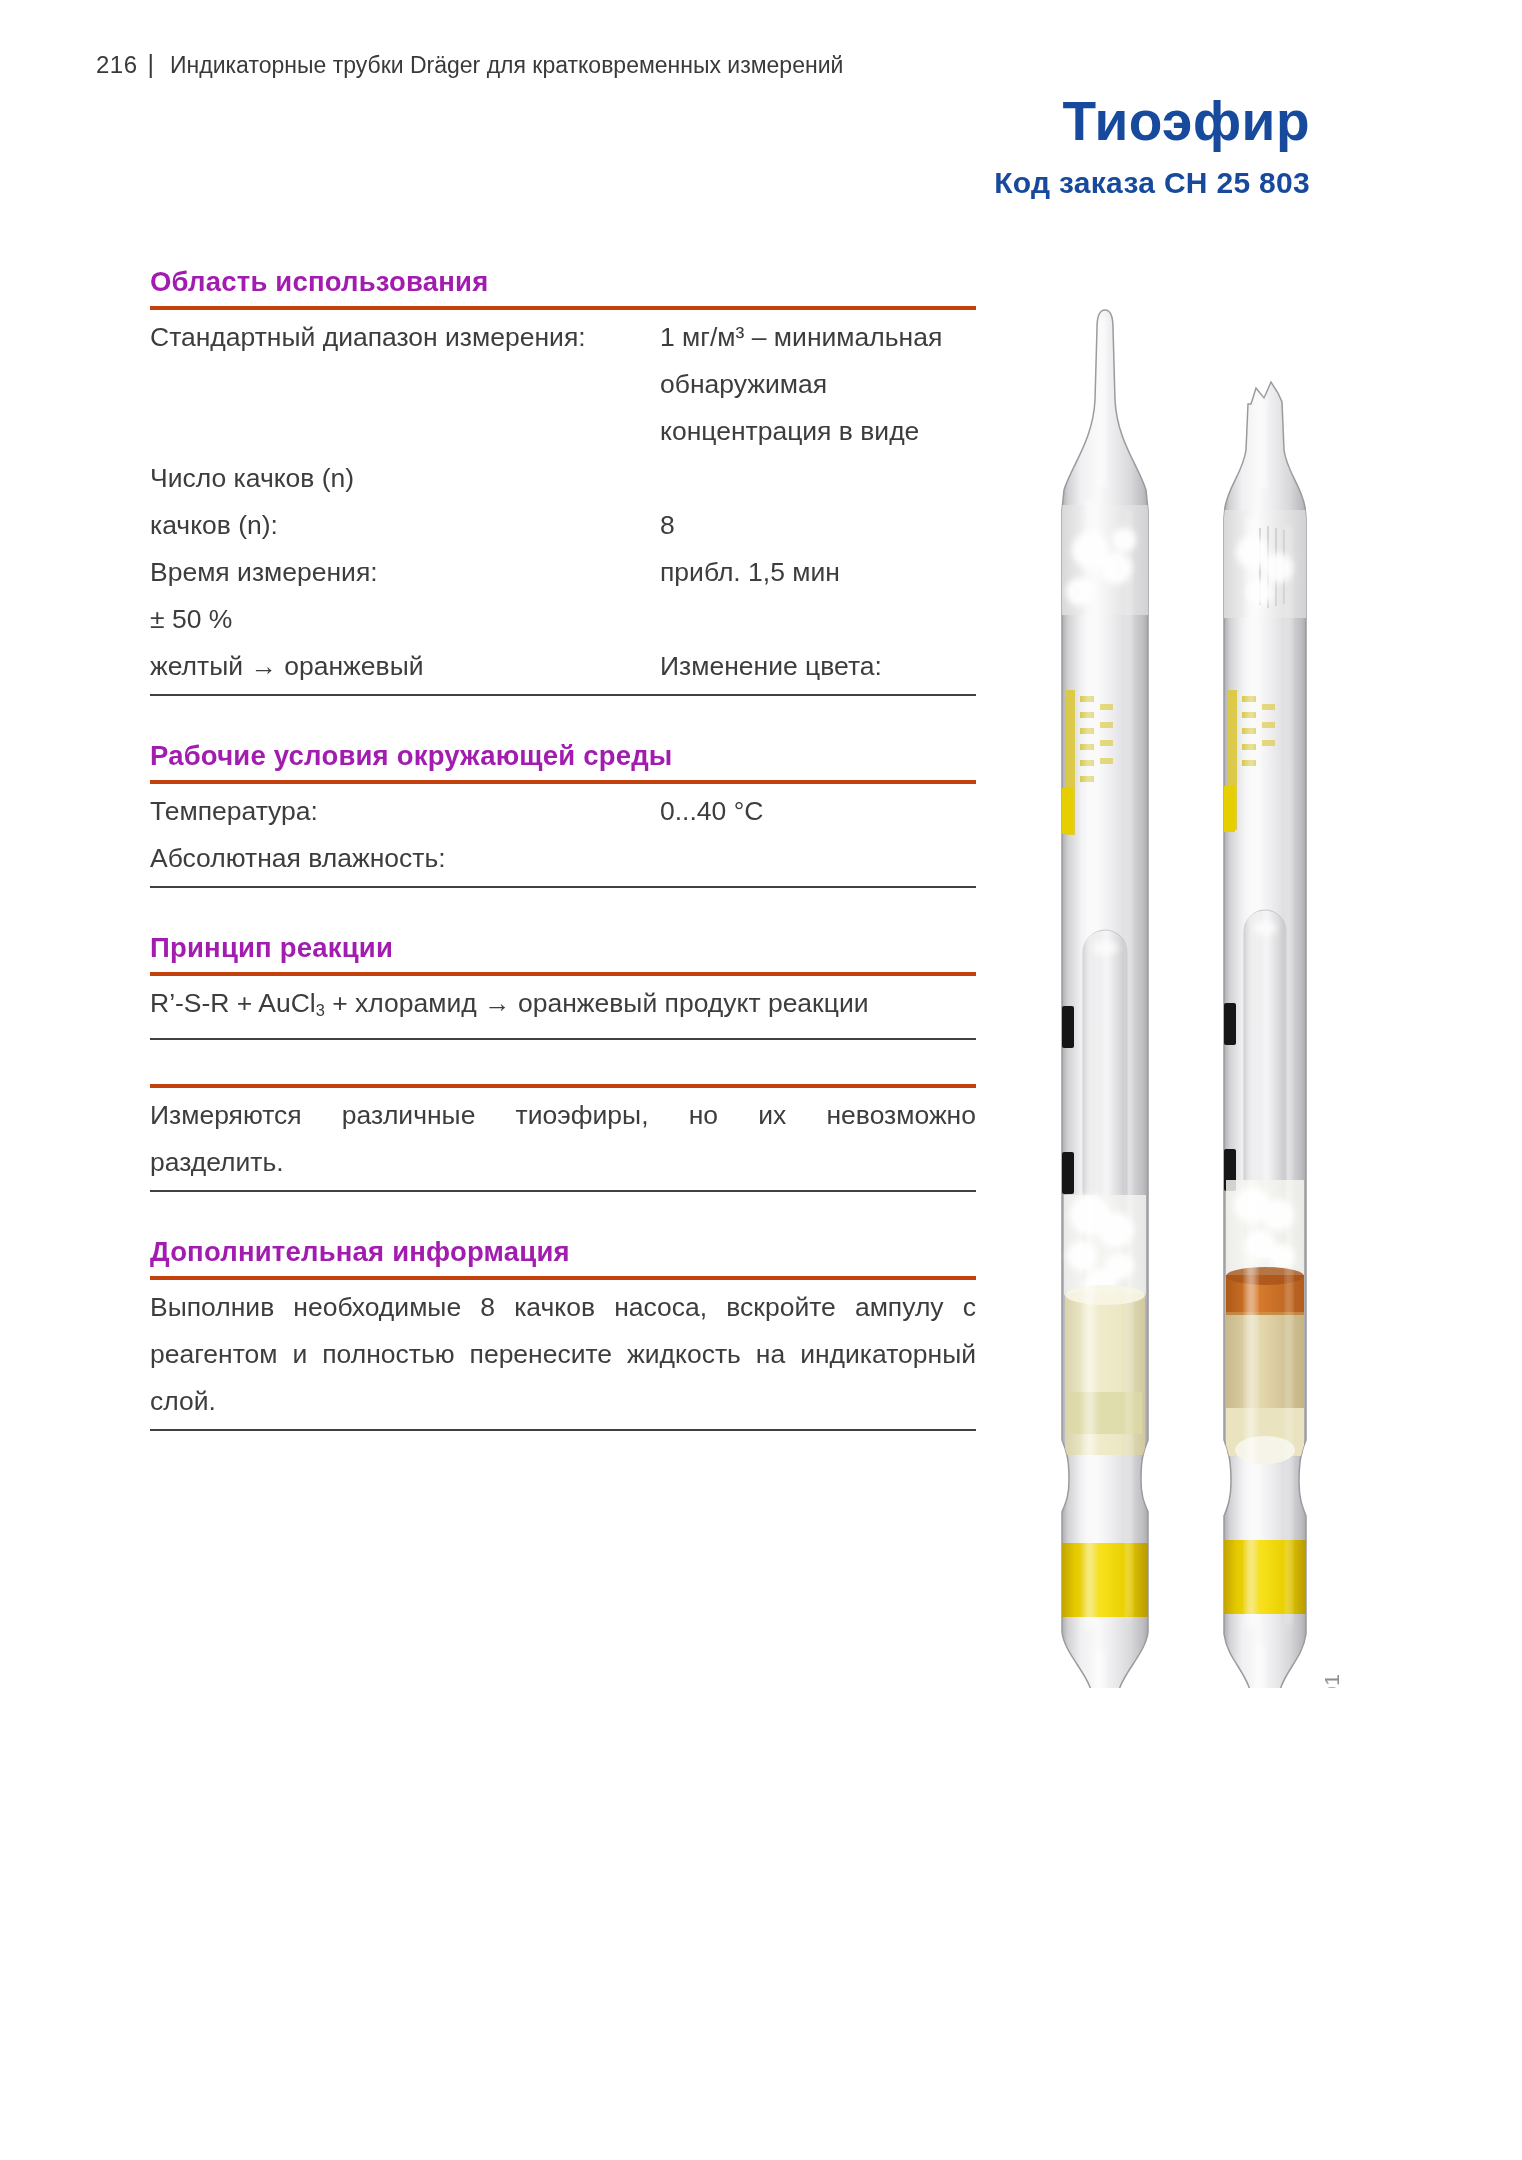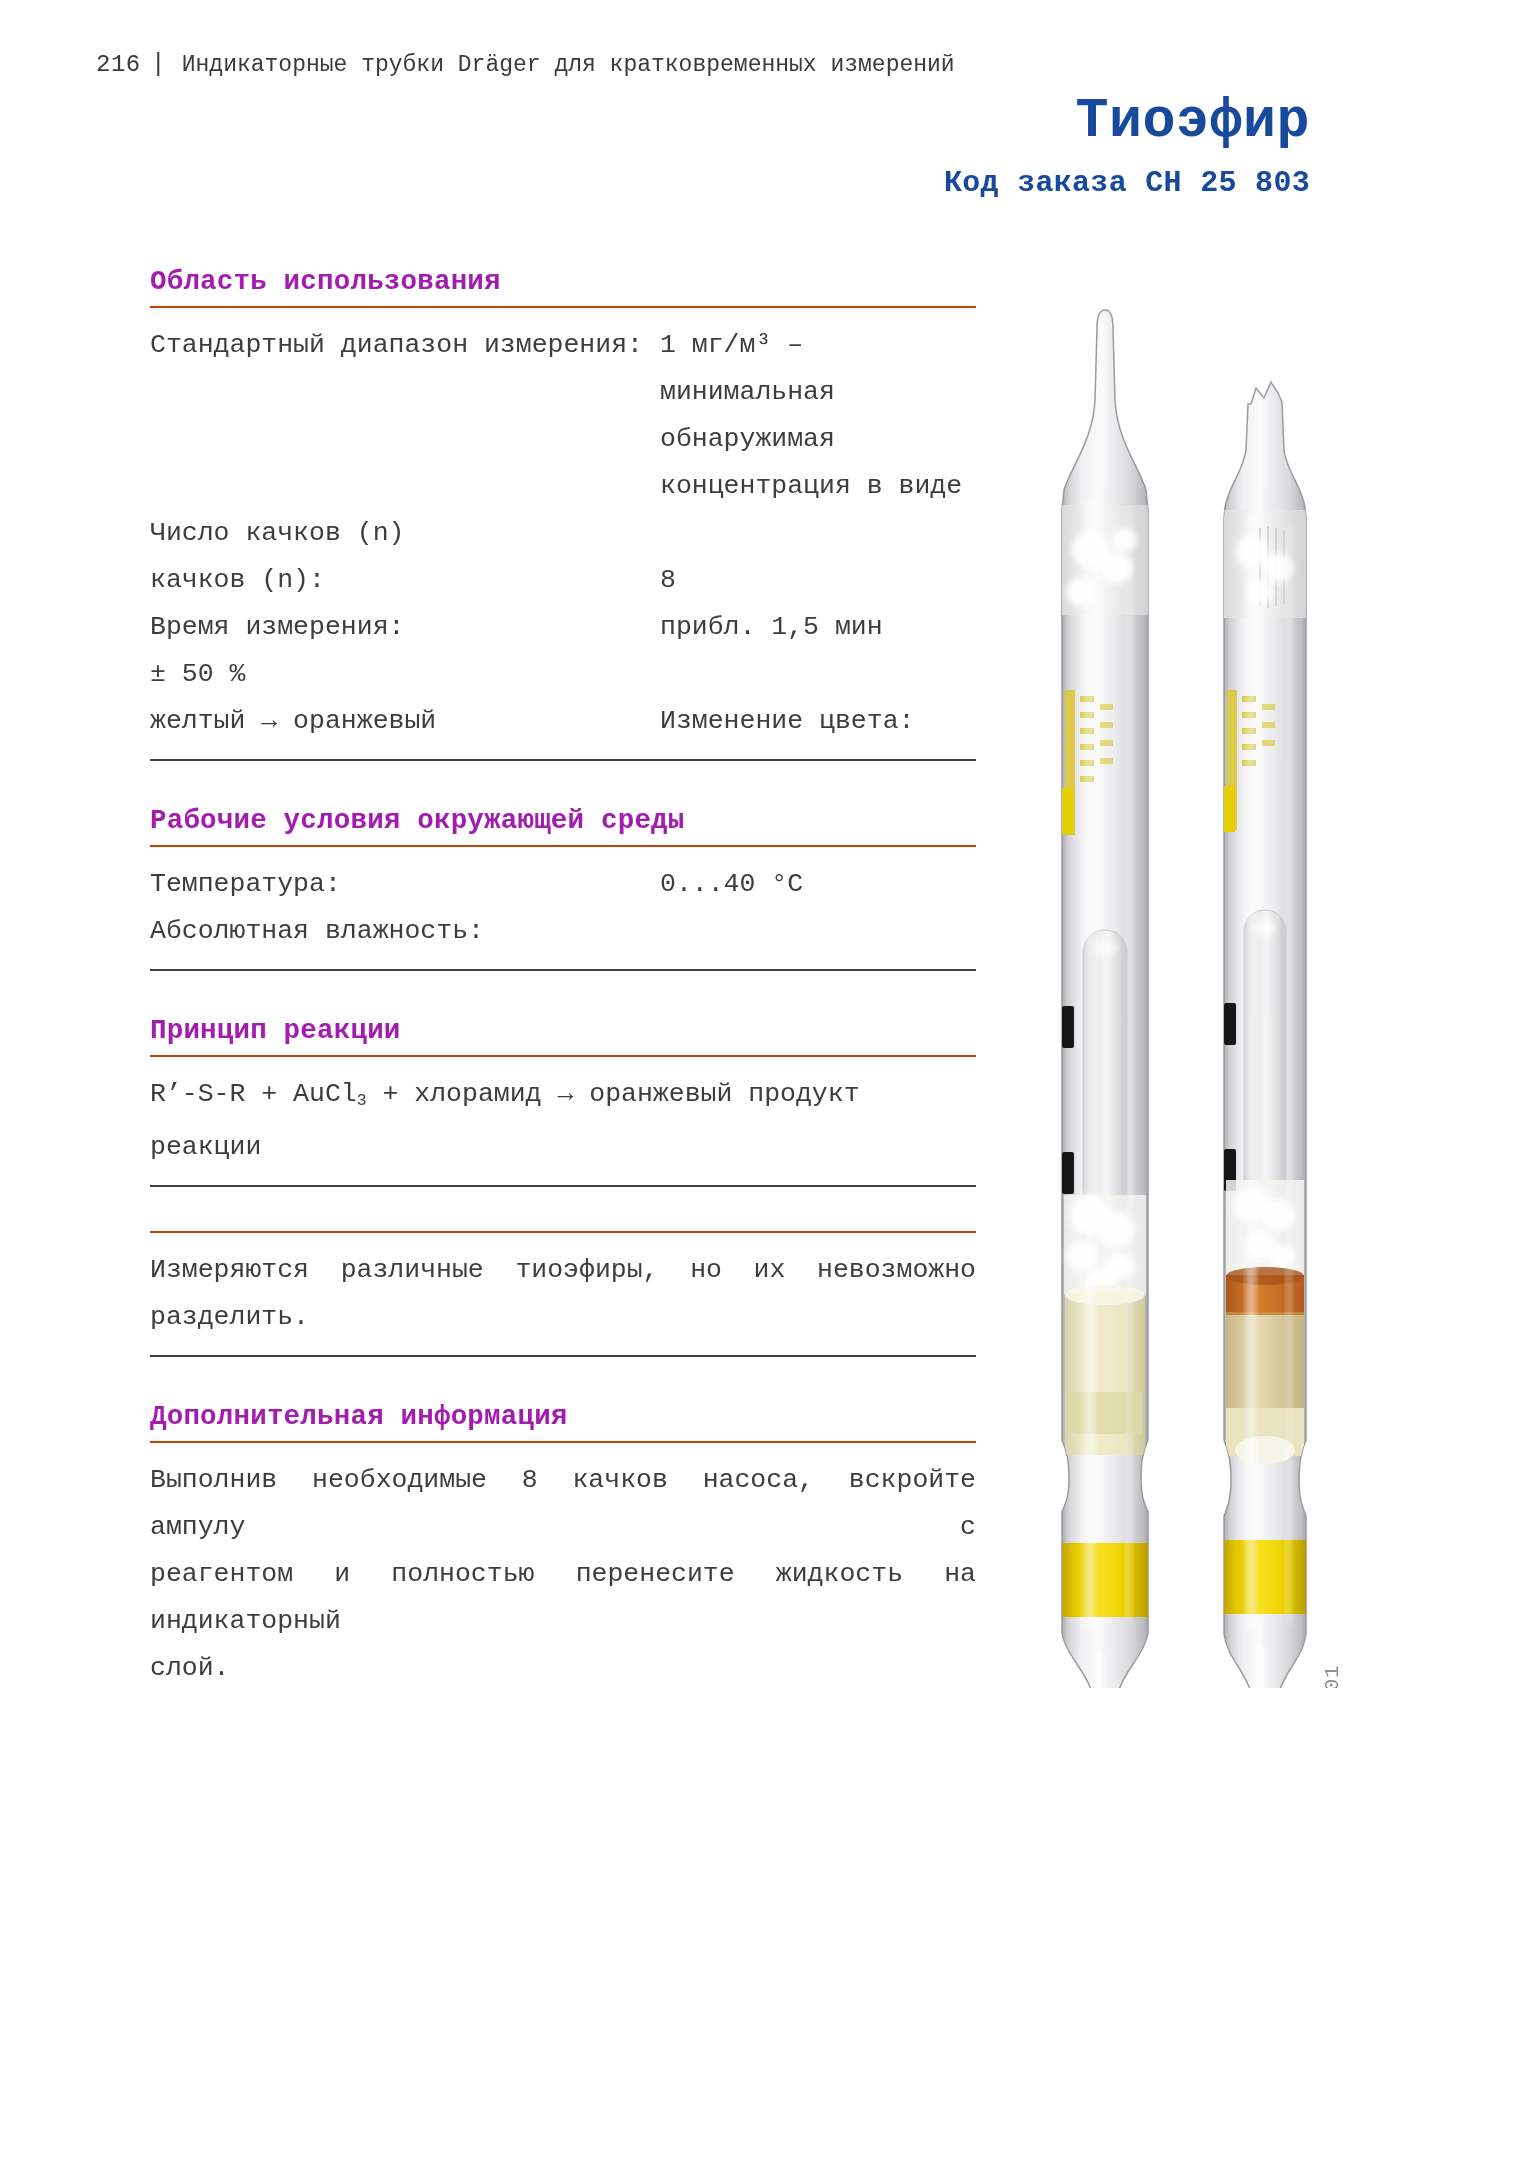--- a/index.html
+++ b/index.html
@@ -1,37 +1,37 @@
 <!DOCTYPE html>
 <html><head>
 <meta charset="utf-8">
 <style>
   html,body { margin:0; padding:0; background:#ffffff; }
   .page {
     position:relative; width:1522px; height:1688px; background:#ffffff;
-    font-family:Liberation Mono, monospace; color:#3d3d3d;
+    font-family:Liberation Sans, sans-serif; color:#3d3d3d;
     overflow:hidden;
   }
   
   .header { position:absolute; left:96px; top:50px; display:flex; align-items:baseline; font-size:23px; color:#3a3a3a; }
   .header .pagenum { font-size:24px; letter-spacing:.5px; }
   .header .divider { margin:0 16px 0 10px; font-size:25px; color:#3a3a3a; }
   .header .htitle { font-size:23px; }
 
   
   .title-block { position:absolute; right:212px; top:94px; text-align:right; color:#17499c; }
   .product-name { font-size:55px; font-weight:bold; line-height:1; letter-spacing:.5px;text-align:right; }
   .order-code { font-size:30px; font-weight:bold; margin-top:17px; letter-spacing:.3px; }
 
   
   .content { position:absolute; left:150px; top:266px; width:826px; font-size:26.5px; color:#3d3d3d; }
   .section { margin-top:44px; }
   .section:first-child { margin-top:0; }
   .section h3 { margin:0 0 8px 0; font-size:27.5px; line-height:32px; font-weight:bold; color:#a21caf; letter-spacing:.2px; }
-  .sec-body { border-top:2px solid #c2410c; border-bottom:2px solid #414141; padding:14px 0; }
+  .sec-body { border-top:4px solid #c2410c; border-bottom:2px solid #414141; padding:4px 0; }
   .row { display:grid; grid-template-columns:510px 1fr; line-height:47px; }
   .lines div { line-height:47px; }
   .jline { text-align:justify; text-align-last:justify; }
   sub { font-size:.62em; vertical-align:-0.25em; }
 
   
   .tubes-wrap { position:absolute; left:1020px; top:300px; width:340px; height:1500px; }
   .vlabel {
     position:absolute; left:1332px; top:1737px;
     transform:translate(-50%,-50%) rotate(-90deg);

